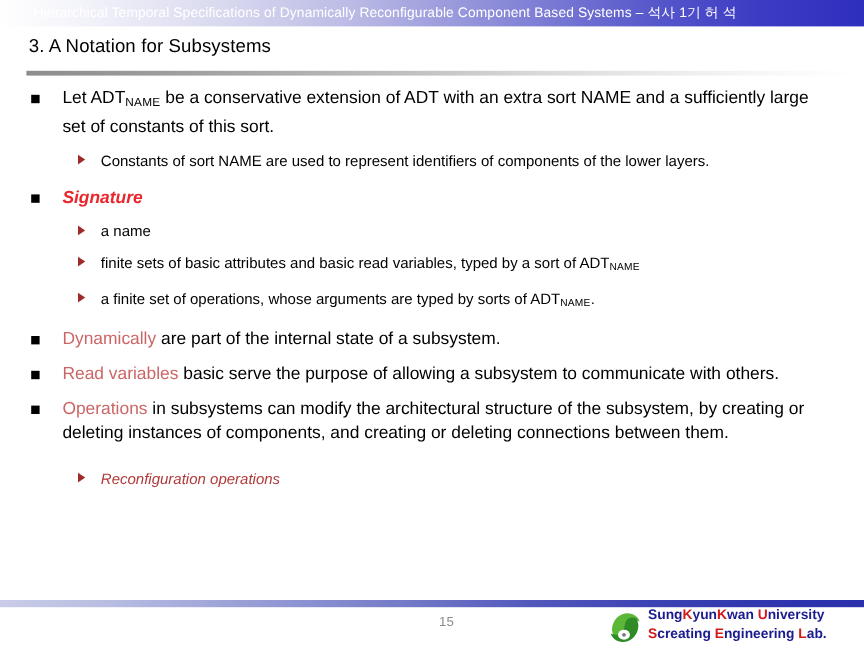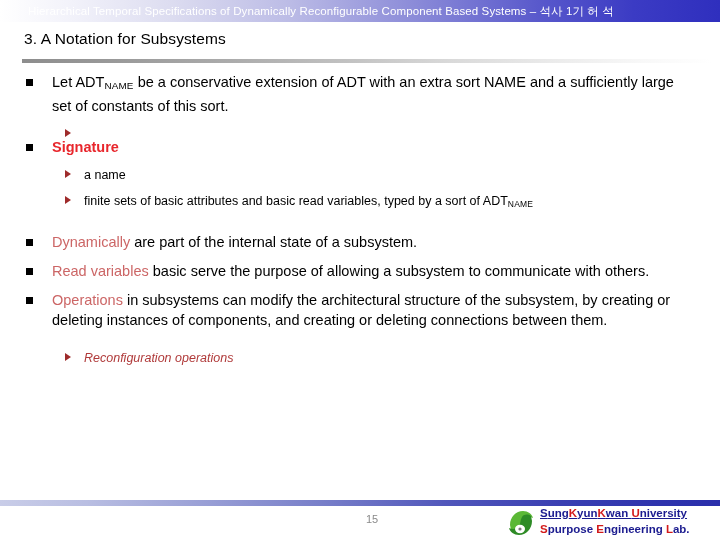--- a/index.html
+++ b/index.html
@@ -100,21 +100,21 @@
     left: 65px;
     top: 4px;
     width: 0; height: 0;
     border-top: 4px solid transparent;
     border-bottom: 4px solid transparent;
     border-left: 6px solid #9e2b2b;
   }
 
   .sub { font-size: 0.68em; vertical-align: -0.25em; letter-spacing: .2px; }
 
-  .red-bold  { color: #e8262c; font-weight: bold; }
+  .red-bold  { color: #e8262c; font-weight: bold; font-style: italic; }
   .red-soft  { color: #cc6666; }
   .red-ital  { color: #b03a3a; font-style: italic; margin-top: 16px; }
 
   .gap-sm { height: 6px; }
   .gap-md { height: 10px; }
   .gap-lg { height: 16px; }
 
   
   #footer-rule {
     position: absolute;
@@ -151,21 +151,21 @@
     width: 30px; height: 30px;
   }
   #logo-text {
     position: absolute;
     left: 34px; top: 0px;
     font-size: 11.5px;
     font-weight: bold;
     line-height: 16px;
     white-space: nowrap;
   }
-  .univ-line { color: #1b1b8f; text-decoration: underline; }
+  .univ-line { color: #1b1b8f; }
   .lab-line  { color: #1b1b8f; }
   .r { color: #d31a1a; }
 </style>
 </head>
 <body>
 
 <div id="header-band"></div>
 <div id="header-title">Hierarchical Temporal Specifications of Dynamically Reconfigurable Component Based Systems – 석사 1기 허 석</div>
 
 <div id="slide-title">3. A Notation for Subsystems</div>
@@ -175,20 +175,21 @@
 
   <div class="lvl1">
     <span class="bullet-sq"></span>
     <span>Let ADT</span><span class="sub">NAME</span><span> be a conservative extension of ADT with an extra sort NAME and a sufficiently large set of constants of this sort.</span>
   </div>
 
   <div class="gap-sm"></div>
 
   <div class="lvl2">
     <span class="bullet-tri"></span>
+    <span>Constants of sort NAME are used to represent identifiers of components of the lower layers.</span>
   </div>
 
   <div class="gap-md"></div>
 
   <div class="lvl1">
     <span class="bullet-sq"></span>
     <span class="red-bold">Signature</span>
   </div>
 
   <div class="gap-sm"></div>
@@ -200,20 +201,24 @@
 
   <div class="gap-sm"></div>
 
   <div class="lvl2">
     <span class="bullet-tri"></span>
     <span>finite sets of basic attributes and basic read variables, typed by a sort of ADT</span><span class="sub">NAME</span>
   </div>
 
   <div class="gap-sm"></div>
 
+  <div class="lvl2">
+    <span class="bullet-tri"></span>
+    <span>a finite set of operations, whose arguments are typed by sorts of ADT</span><span class="sub">NAME</span><span>.</span>
+  </div>
 
   <div class="gap-md"></div>
 
   <div class="lvl1">
     <span class="bullet-sq"></span>
     <span class="red-soft">Dynamically</span><span> are part of the internal state of a subsystem.</span>
   </div>
 
   <div class="gap-sm"></div>
 
@@ -245,15 +250,15 @@
   <div id="logo-mark">
     <svg width="30" height="30" viewBox="0 0 30 30" xmlns="http://www.w3.org/2000/svg">
       <path d="M4 17 C4 9 10 3 17 3 C22 3 26 6 27 10 C23 8 19 9 17 12 C15 15 16 18 14 21 C12 24 8 24 5 22 Z" fill="#5bb836"></path>
       <path d="M26 13 C26 21 20 27 13 27 C8 27 4 24 3 20 C7 22 11 21 13 18 C15 15 14 12 16 9 C18 6 22 6 25 8 Z" fill="#2e8b26"></path>
       <ellipse cx="14" cy="21" rx="5" ry="4.2" fill="#ffffff"></ellipse>
       <circle cx="14" cy="21" r="1.6" fill="#7a7a7a"></circle>
     </svg>
   </div>
   <div id="logo-text">
     <div class="univ-line"><span>S</span><span>ung</span><span class="r">K</span><span>yun</span><span class="r">K</span><span>wan </span><span class="r">U</span><span>niversity</span></div>
-    <div class="lab-line"><span class="r">S</span><span>purpose </span><span class="r">E</span><span>ngineering </span><span class="r">L</span><span>ab.</span></div>
+    <div class="lab-line"><span class="r">S</span><span>creating </span><span class="r">E</span><span>ngineering </span><span class="r">L</span><span>ab.</span></div>
   </div>
 </div>
 
 </body></html>

